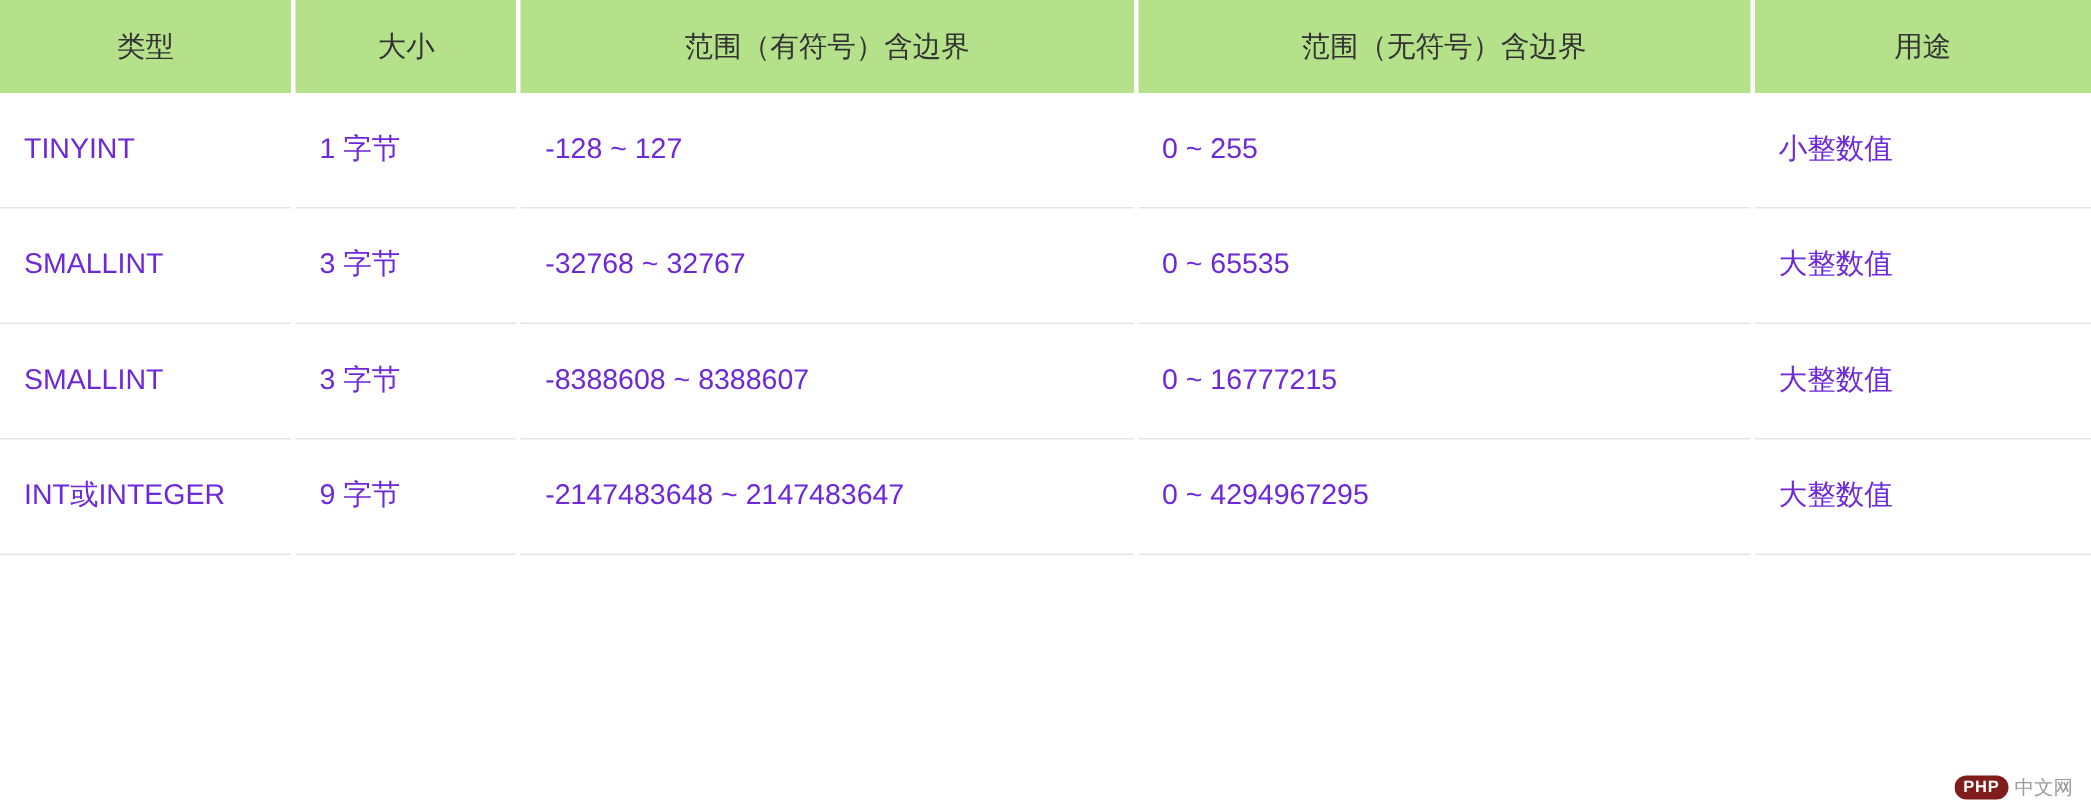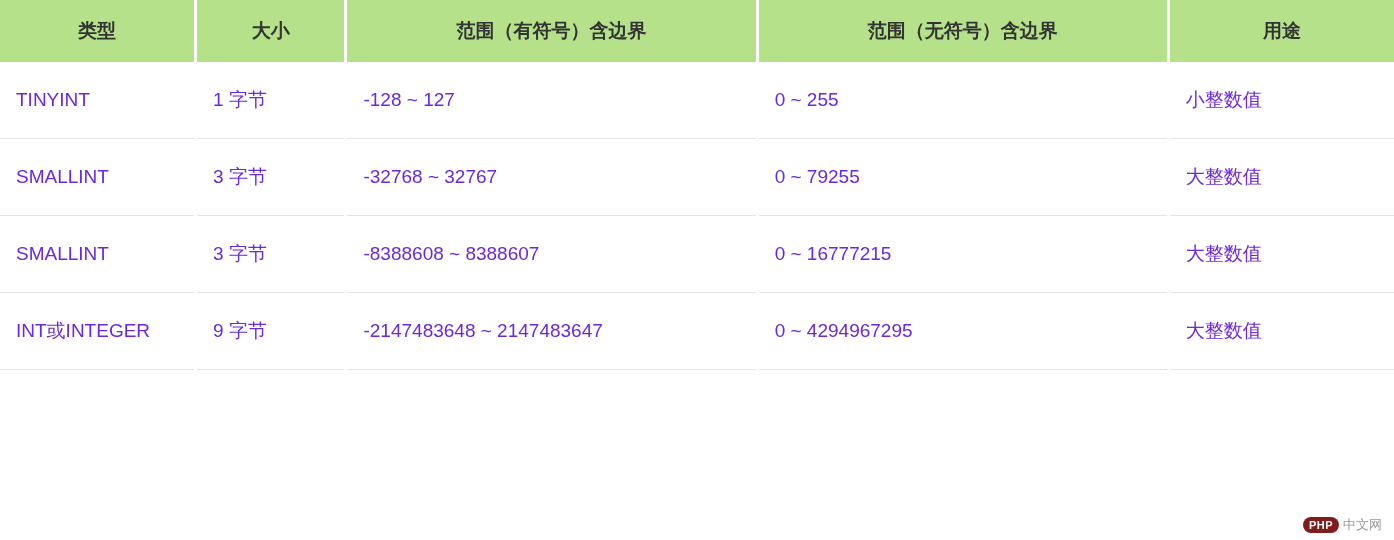--- a/index.html
+++ b/index.html
@@ -13,21 +13,21 @@
       padding: 0;
     }
     table {
       width: 1394px;
       border-collapse: collapse;
       table-layout: fixed;
     }
     thead th {
       background-color: #b5e18b;
       color: #333;
-      font-weight: 700;
+      font-weight: 400;
       font-size: 19px;
       padding: 18px 16px;
       text-align: center;
       border-right: 3px solid #fff;
     }
     thead th:last-child {
       border-right: none;
     }
     tbody td {
       color: #6d28d9;
@@ -93,21 +93,21 @@
       <td>TINYINT</td>
       <td>1 字节</td>
       <td>-128 ~ 127</td>
       <td>0 ~ 255</td>
       <td>小整数值</td>
     </tr>
     <tr>
       <td>SMALLINT</td>
       <td>3 字节</td>
       <td>-32768 ~ 32767</td>
-      <td>0 ~ 79255</td>
+      <td>0 ~ 65535</td>
       <td>大整数值</td>
     </tr>
     <tr>
       <td>SMALLINT</td>
       <td>3 字节</td>
       <td>-8388608 ~ 8388607</td>
       <td>0 ~ 16777215</td>
       <td>大整数值</td>
     </tr>
     <tr>

